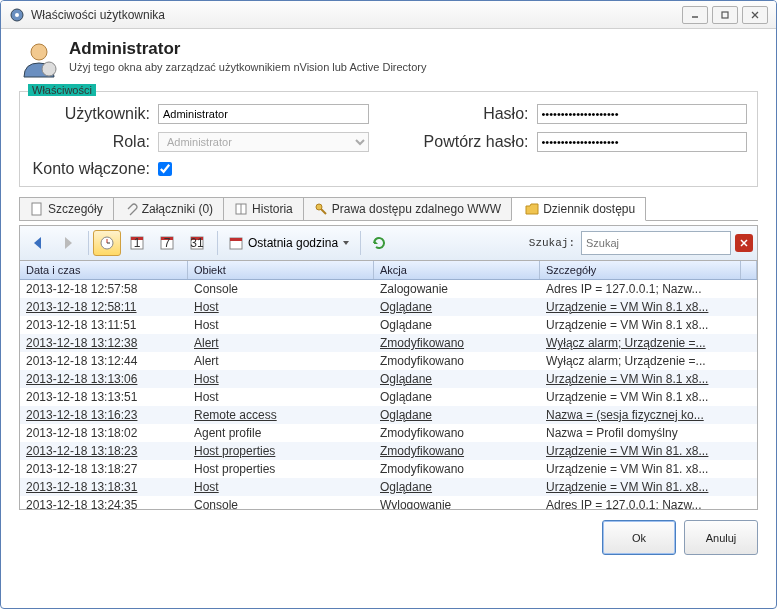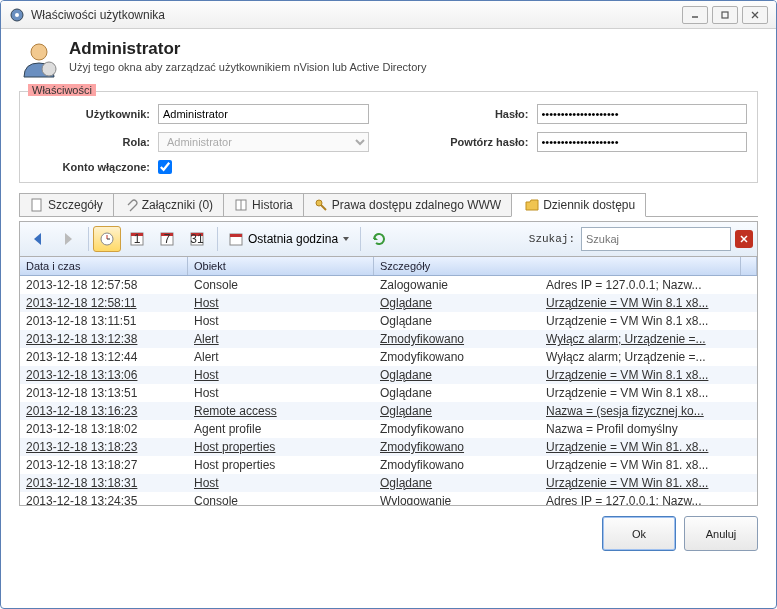--- a/index.html
+++ b/index.html
@@ -6,24 +6,24 @@
 body { background: #fff; width: 777px; height: 609px; overflow: hidden; border: 1px solid #5a7fb5; border-radius: 4px; }
 .titlebar { height: 28px; background: linear-gradient(#fdfdfd, #f0f0f0); display: flex; align-items: center; padding: 0 8px; border-bottom: 1px solid #d0d0d0; }
 .titlebar .icon { width: 16px; height: 16px; margin-right: 6px; }
 .titlebar .title { flex: 1; color: #333; }
 .titlebar .winbtn { width: 26px; height: 18px; border: 1px solid #b0b0b0; background: #f5f5f5; margin-left: 4px; display: flex; align-items: center; justify-content: center; border-radius: 2px; cursor: pointer; }
 .header { display: flex; align-items: flex-start; padding: 10px 18px 6px; }
 .header .avatar { width: 40px; height: 40px; margin-right: 10px; }
 .header h1 { font-size: 17px; font-weight: bold; color: #222; margin-bottom: 2px; }
 .header .sub { color: #444; font-size: 11px; }
 .fieldset { border: 1px solid #cfcfcf; margin: 6px 18px; padding: 12px 10px 8px; position: relative; }
-.fieldset .legend { position: absolute; top: -8px; left: 8px; background: #fca5a5; padding: 0 4px; color: #333; font-size: 11px; }
+.fieldset .legend { position: absolute; top: -8px; left: 8px; background: #14b8a6; padding: 0 4px; color: #333; font-size: 11px; }
 .form-grid { display: grid; grid-template-columns: 1fr 1fr; gap: 8px 40px; }
 .form-row { display: flex; align-items: center; }
-.form-row label { width: 120px; text-align: right; margin-right: 8px; color: #333; font-size: 11px; font-weight: bold; }
+.form-row label { width: 120px; text-align: right; margin-right: 8px; color: #333; font-size: 16px; }
 .form-row input[type=text], .form-row input[type=password], .form-row select { flex: 1; height: 20px; border: 1px solid #b5b5b5; padding: 0 4px; font-size: 11px; background: #fff; }
 .form-row select { background: #f8f8f8; color: #888; }
 .form-row input[type=checkbox] { width: 14px; height: 14px; }
 .tabs { display: flex; margin: 10px 18px 0; border-bottom: 1px solid #b0b0b0; }
 .tab { display: flex; align-items: center; padding: 4px 10px; border: 1px solid #b0b0b0; border-bottom: none; background: #f4f4f4; margin-right: -1px; cursor: pointer; font-size: 11px; color: #333; }
 .tab .ticon { width: 14px; height: 14px; margin-right: 4px; }
 .tab.active { background: #fff; border-bottom: 1px solid #fff; margin-bottom: -1px; padding-left: 13px; }
 .toolbar { display: flex; align-items: center; margin: 4px 18px 0; padding: 4px; border: 1px solid #b0b0b0; border-bottom: none; background: linear-gradient(#f8fbff, #e4edf7); }
 .tbtn { width: 28px; height: 26px; border: 1px solid transparent; display: flex; align-items: center; justify-content: center; margin-right: 2px; cursor: pointer; border-radius: 3px; }
 .tbtn.sel { border-color: #d0a040; background: linear-gradient(#fff2cc, #ffd966); }
@@ -215,20 +215,21 @@
         <line x1="2" y1="2" x2="8" y2="8" stroke="#fff" stroke-width="1.5"></line>
         <line x1="8" y1="2" x2="2" y2="8" stroke="#fff" stroke-width="1.5"></line>
       </svg>
     </span>
 </div>
 
 <div class="grid">
   <div class="ghead">
     <div class="col c0">Data i czas</div>
     <div class="col c1">Obiekt</div>
+    <div class="col c2">Akcja</div>
     <div class="col c3">Szczegóły</div>
     <div class="col scrollcap"></div>
   </div>
   <div class="gbody" id="gbody">
       <div class="row">
         <div class="cell c0">2013-12-18 12:57:58</div>
         <div class="cell c1">Console</div>
         <div class="cell c2">Zalogowanie</div>
         <div class="cell c3">Adres IP = 127.0.0.1; Nazw...</div>
       </div>

